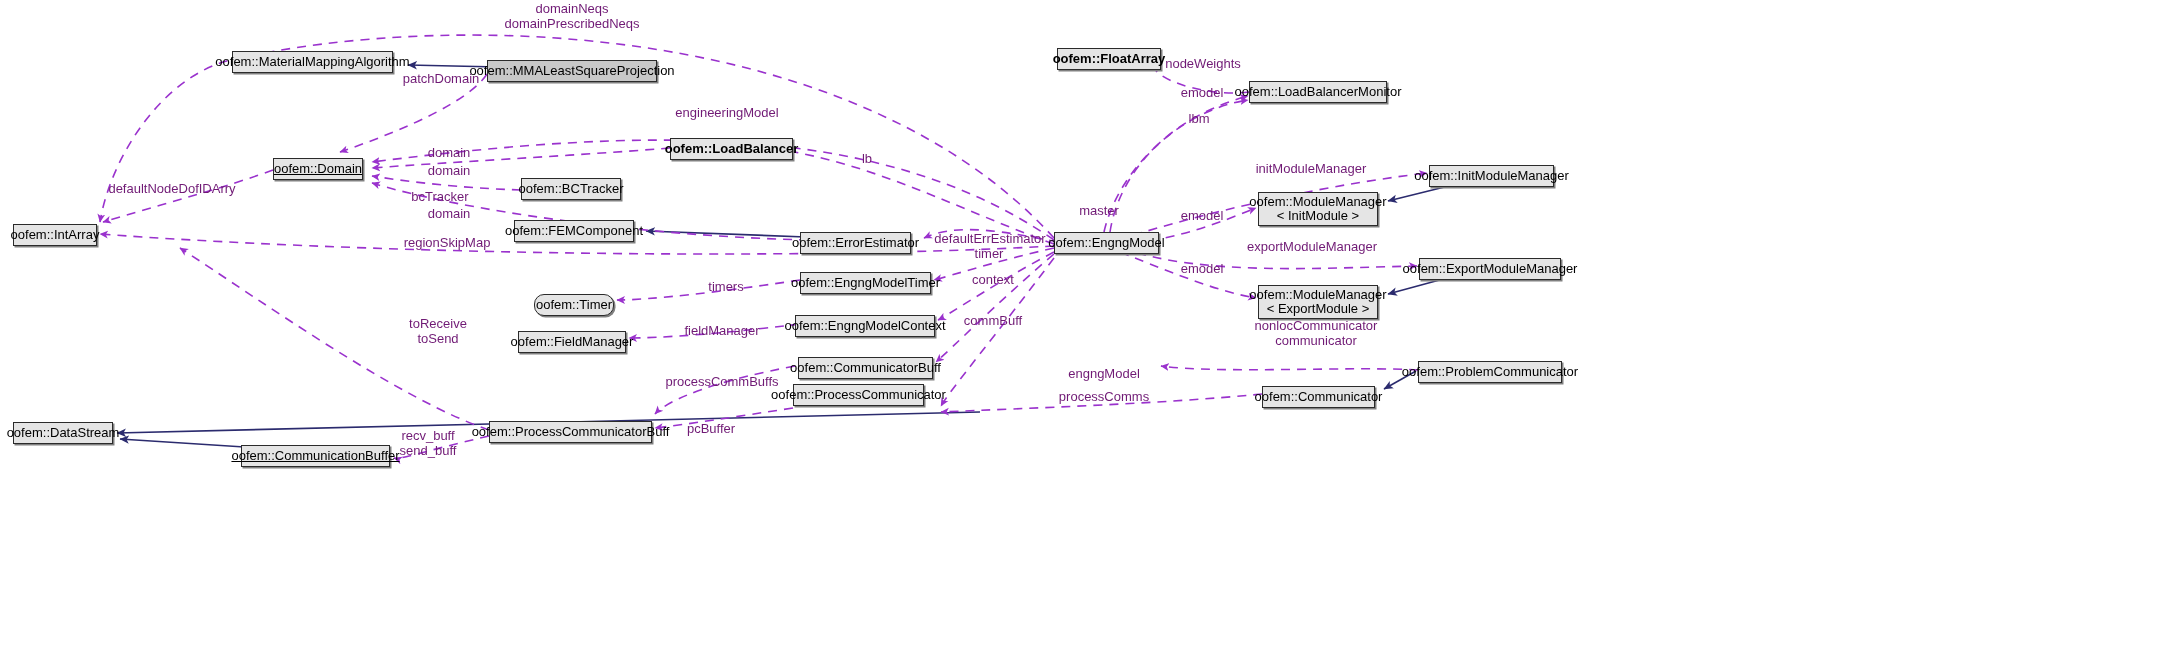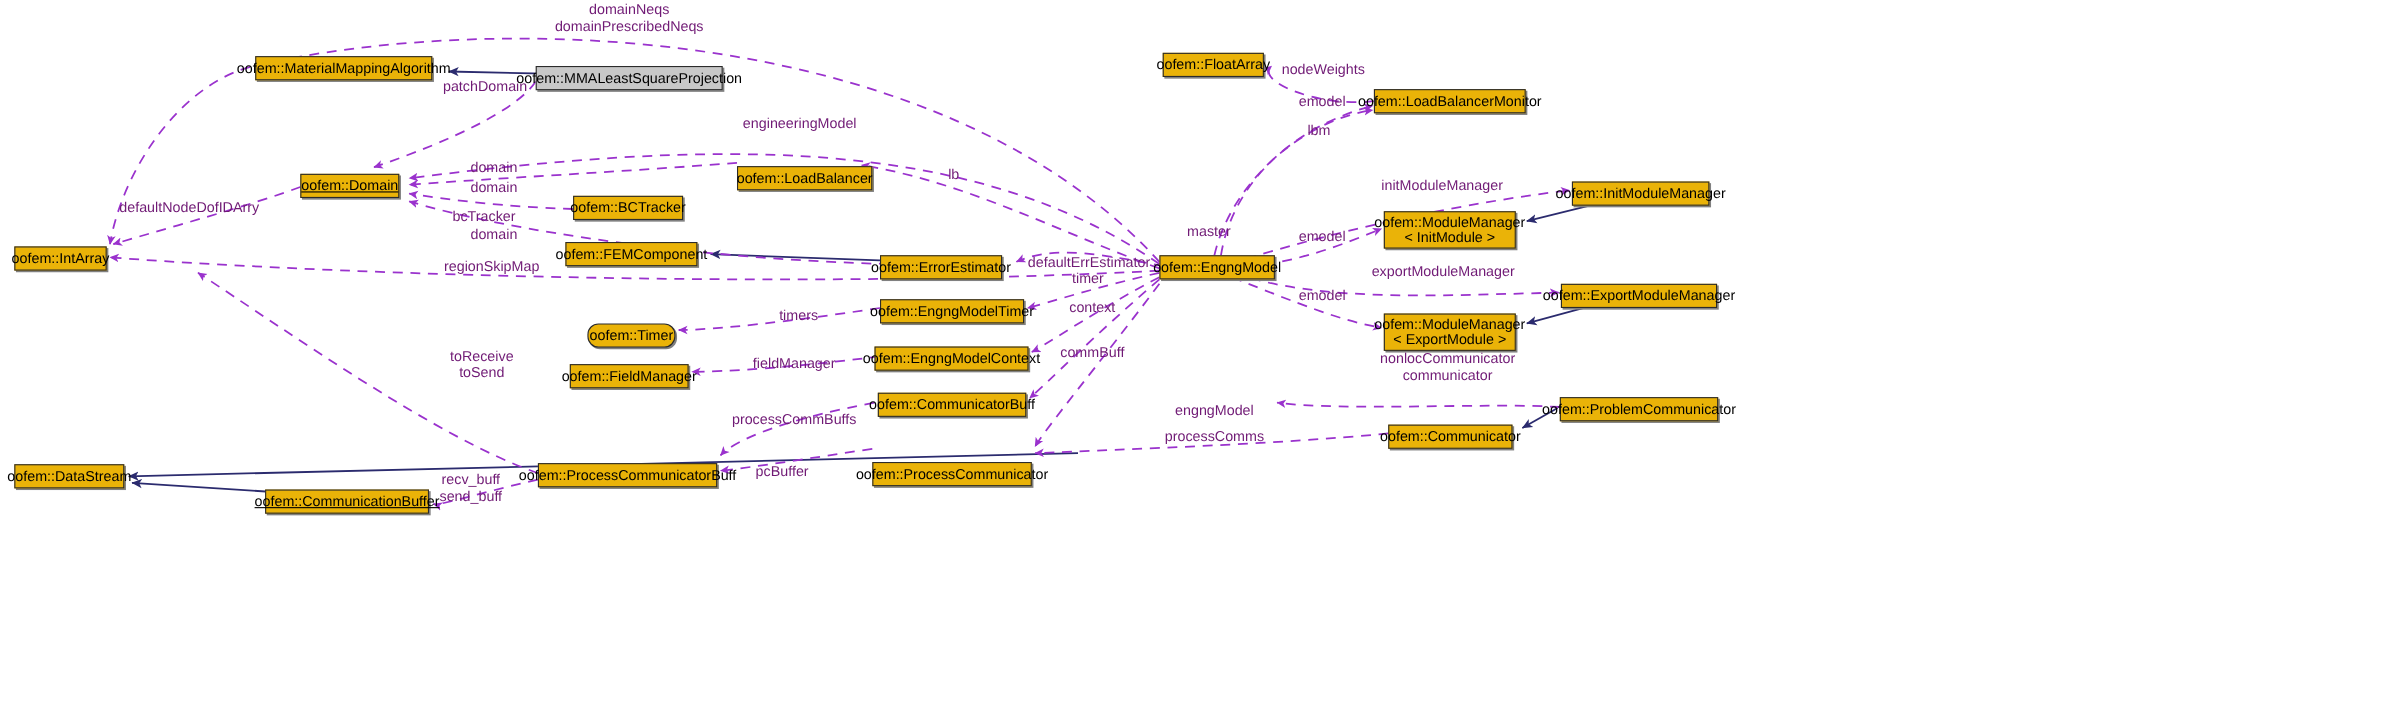--- a/index.html
+++ b/index.html
@@ -20,21 +20,21 @@
     left: 0;
     top: 0;
     width: 2172px;
     height: 649px;
     pointer-events: none;
   }
   .node {
     position: absolute;
     box-sizing: border-box;
     border: 1px solid #2b2b2b;
-    background: #eab308;
+    background: #e5e5e5;
     color: #000000;
     font-size: 13px;
     line-height: 14px;
     text-align: center;
     display: flex;
     align-items: center;
     justify-content: center;
     white-space: pre;
     box-shadow: 1.5px 1.5px 0 0 #808080;
     padding: 0 5px;
@@ -121,57 +121,57 @@
   </div>
   <div class="node" style="left:13px;top:224px;width:84px;height:22px;">
     <span>oofem::IntArray</span>
   </div>
   <div class="node" style="left:521px;top:178px;width:100px;height:22px;">
     <span>oofem::BCTracker</span>
   </div>
   <div class="node" style="left:514px;top:220px;width:120px;height:22px;">
     <span>oofem::FEMComponent</span>
   </div>
-  <div class="node" style="left:670px;top:151px;width:123px;height:22px;">
+  <div class="node" style="left:670px;top:138px;width:123px;height:22px;font-weight:bold;">
     <span>oofem::LoadBalancer</span>
   </div>
   <div class="node" style="left:800px;top:232px;width:111px;height:22px;">
     <span>oofem::ErrorEstimator</span>
   </div>
   <div class="node" style="left:800px;top:272px;width:131px;height:22px;">
     <span>oofem::EngngModelTimer</span>
   </div>
   <div class="node" style="left:795px;top:315px;width:140px;height:22px;">
     <span>oofem::EngngModelContext</span>
   </div>
   <div class="node" style="left:534px;top:294px;width:80px;height:22px;border-radius:10px;">
     <span>oofem::Timer</span>
   </div>
   <div class="node" style="left:518px;top:331px;width:108px;height:22px;">
     <span>oofem::FieldManager</span>
   </div>
   <div class="node" style="left:798px;top:357px;width:135px;height:22px;">
     <span>oofem::CommunicatorBuff</span>
   </div>
-  <div class="node" style="left:793px;top:420px;width:145px;height:22px;text-align:right;">
+  <div class="node" style="left:793px;top:384px;width:131px;height:22px;text-align:right;">
     <span>oofem::ProcessCommunicator</span>
   </div>
   <div class="node" style="left:489px;top:421px;width:163px;height:22px;align-items:center;">
     <span>oofem::ProcessCommunicatorBuff</span>
   </div>
   <div class="node" style="left:13px;top:422px;width:100px;height:22px;">
     <span>oofem::DataStream</span>
   </div>
   <div class="node" style="left:241px;top:445px;width:149px;height:22px;text-decoration:underline;">
     <span>oofem::CommunicationBuffer</span>
   </div>
   <div class="node" style="left:1054px;top:232px;width:105px;height:22px;">
     <span>oofem::EngngModel</span>
   </div>
-  <div class="node" style="left:1057px;top:48px;width:92px;height:22px;">
+  <div class="node" style="left:1057px;top:48px;width:104px;height:22px;font-weight:bold;">
     <span>oofem::FloatArray</span>
   </div>
   <div class="node" style="left:1249px;top:81px;width:138px;height:22px;">
     <span>oofem::LoadBalancerMonitor</span>
   </div>
   <div class="node" style="left:1429px;top:165px;width:125px;height:22px;">
     <span>oofem::InitModuleManager</span>
   </div>
   <div class="node" style="left:1258px;top:192px;width:120px;height:34px;">
     <span>oofem::ModuleManager

